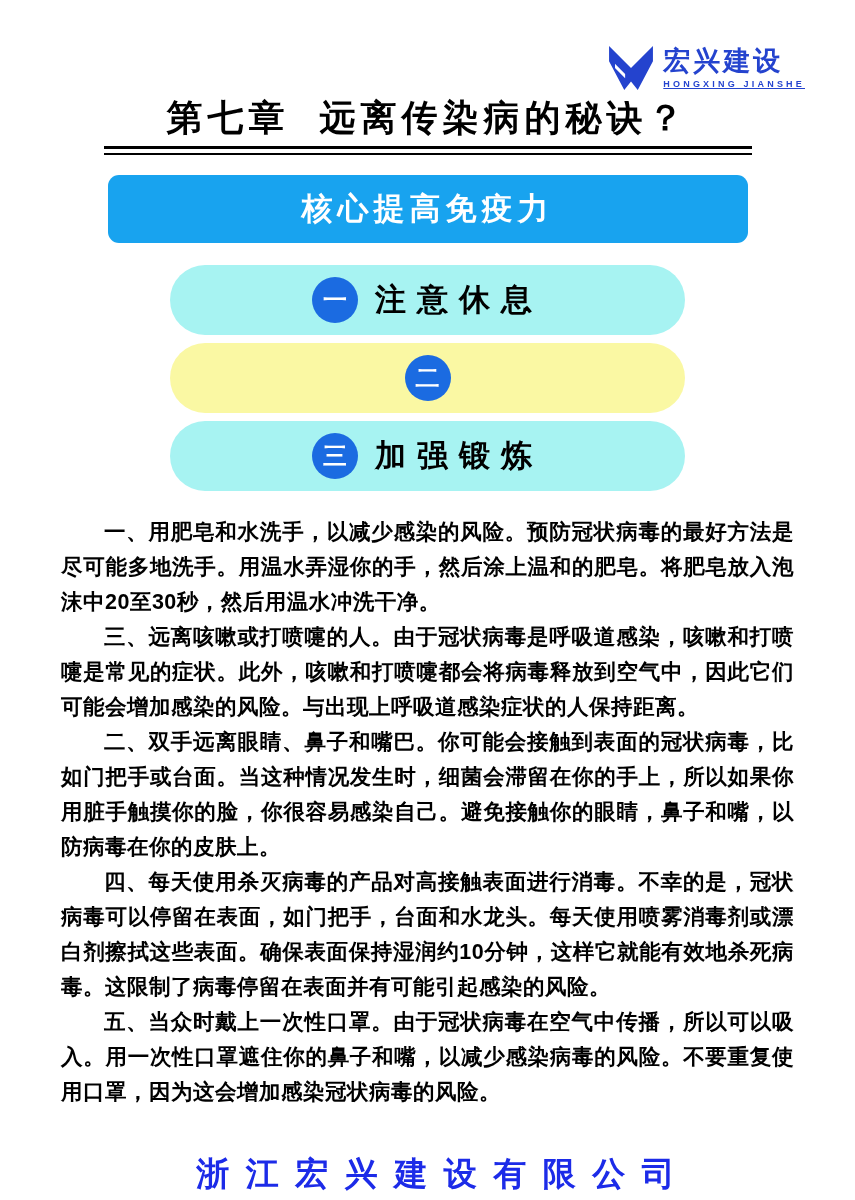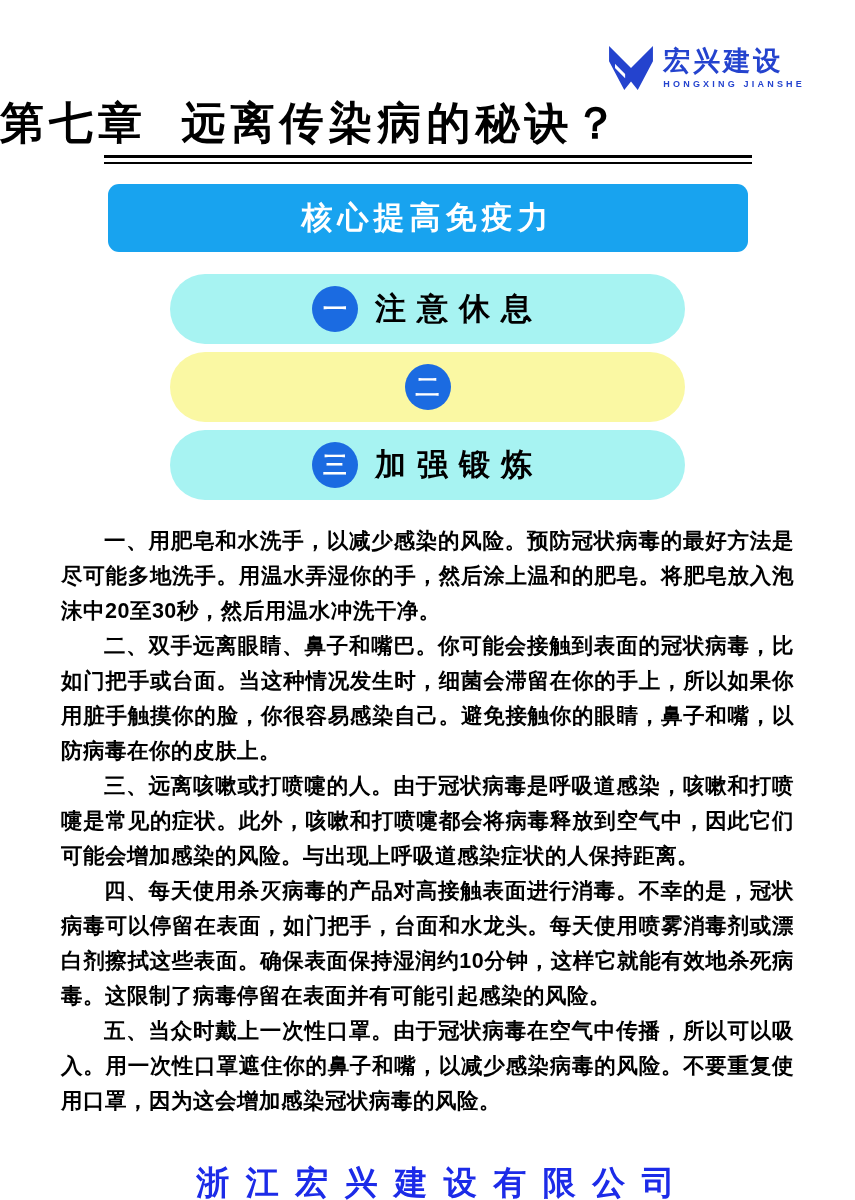--- a/index.html
+++ b/index.html
@@ -18,27 +18,27 @@
     display:flex;align-items:center;gap:5px;
   }
   .logo-mark{width:54px;height:52px;display:block;}
   .logo-text{display:flex;flex-direction:column;align-items:flex-start;}
   .logo-cn{
     font-size:27px;font-weight:bold;color:#2443CE;
     letter-spacing:3px;line-height:1.1;
   }
   .logo-en{
     font-size:9px;font-weight:bold;color:#2443CE;
-    letter-spacing:3.2px;margin-top:3px;
+    letter-spacing:3.2px;margin-top:3px;text-decoration:underline;
   }
   
   .title{
     margin:98px 0 0 0;
-    text-align:left;
-    font-size:44px;font-weight:bold;
+    text-align:center;
+    font-size:36px;font-weight:bold;
     letter-spacing:5px;line-height:1.12;
     white-space:pre;
   }
   .title-rule{
     width:648px;margin:8px auto 0 auto;
     height:4px;
     border-top:3px solid #000;
     border-bottom:2px solid #000;
   }
   
@@ -124,22 +124,22 @@
       <span class="pill-num">二</span>
     </div>
     <div class="pill pill--cyan">
       <span class="pill-num">三</span>
       <span class="pill-label">加强锻炼</span>
     </div>
   </div>
 
   <main class="body">
     <p>一、用肥皂和水洗手，以减少感染的风险。预防冠状病毒的最好方法是尽可能多地洗手。用温水弄湿你的手，然后涂上温和的肥皂。将肥皂放入泡沫中20至30秒，然后用温水冲洗干净。</p>
+    <p>三、远离咳嗽或打喷嚏的人。由于冠状病毒是呼吸道感染，咳嗽和打喷嚏是常见的症状。此外，咳嗽和打喷嚏都会将病毒释放到空气中，因此它们可能会增加感染的风险。与出现上呼吸道感染症状的人保持距离。</p>
     <p>二、双手远离眼睛、鼻子和嘴巴。你可能会接触到表面的冠状病毒，比如门把手或台面。当这种情况发生时，细菌会滞留在你的手上，所以如果你用脏手触摸你的脸，你很容易感染自己。避免接触你的眼睛，鼻子和嘴，以防病毒在你的皮肤上。</p>
-    <p>三、远离咳嗽或打喷嚏的人。由于冠状病毒是呼吸道感染，咳嗽和打喷嚏是常见的症状。此外，咳嗽和打喷嚏都会将病毒释放到空气中，因此它们可能会增加感染的风险。与出现上呼吸道感染症状的人保持距离。</p>
     <p>四、每天使用杀灭病毒的产品对高接触表面进行消毒。不幸的是，冠状病毒可以停留在表面，如门把手，台面和水龙头。每天使用喷雾消毒剂或漂白剂擦拭这些表面。确保表面保持湿润约10分钟，这样它就能有效地杀死病毒。这限制了病毒停留在表面并有可能引起感染的风险。</p>
     <p>五、当众时戴上一次性口罩。由于冠状病毒在空气中传播，所以可以吸入。用一次性口罩遮住你的鼻子和嘴，以减少感染病毒的风险。不要重复使用口罩，因为这会增加感染冠状病毒的风险。</p>
   </main>
 
   <div class="company">浙江宏兴建设有限公司</div>
   <div class="page-number">21</div>
 
 </div>
 
 </body></html>

